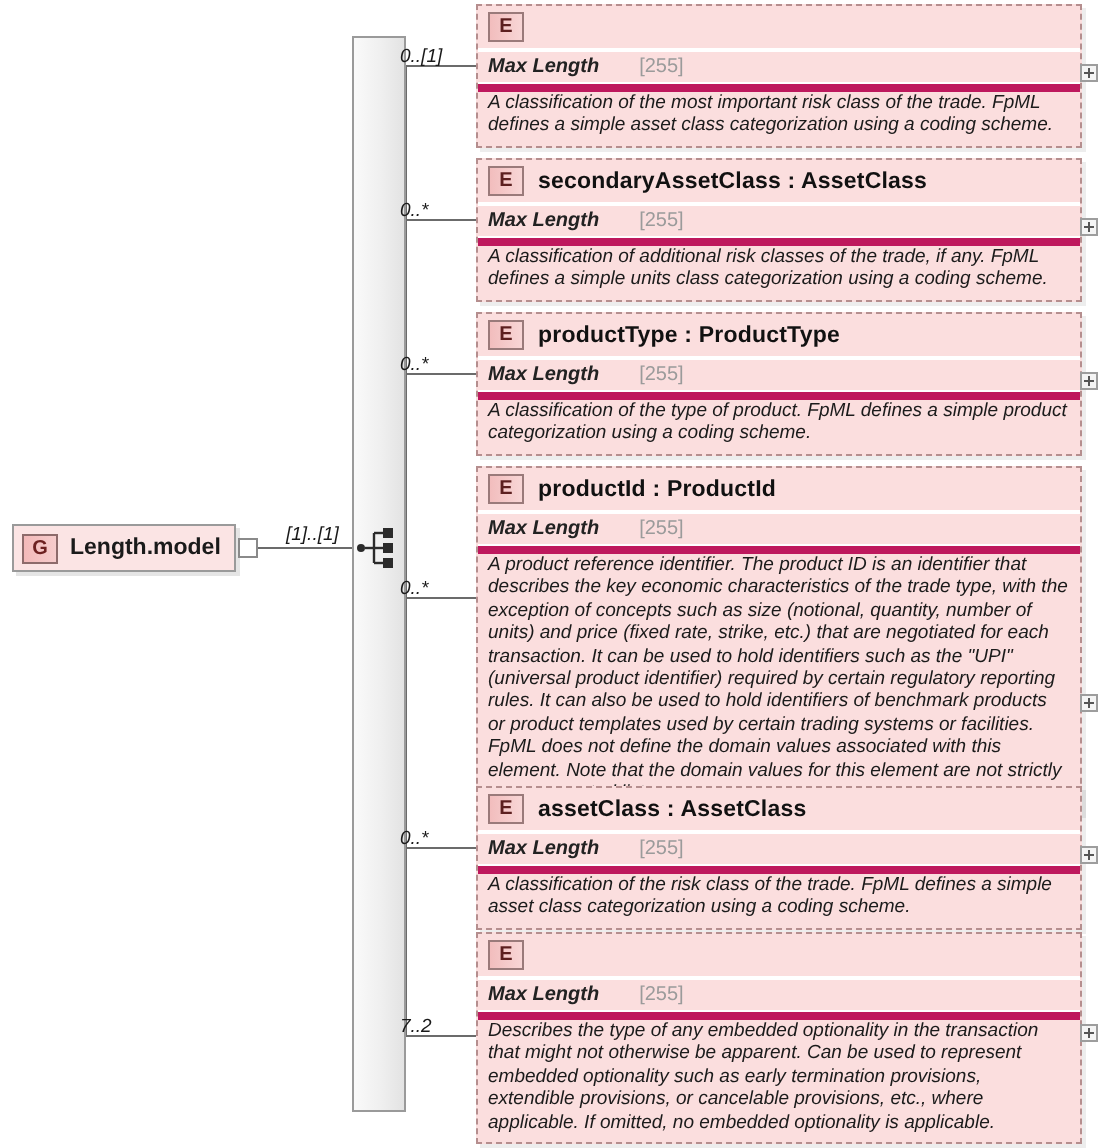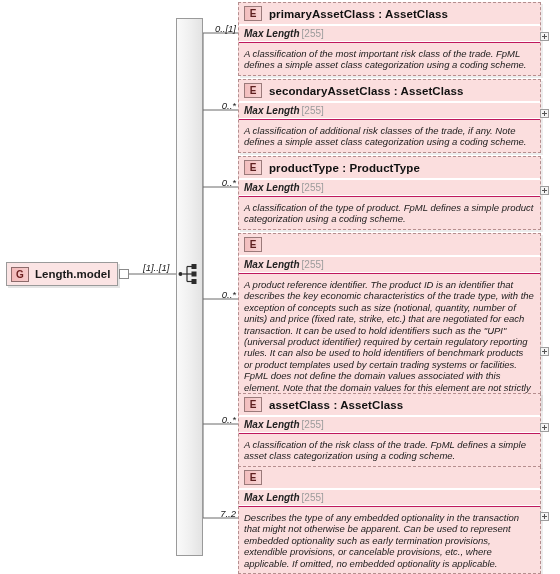--- a/index.html
+++ b/index.html
@@ -154,34 +154,34 @@
     padding: 2px 4px 2px 5px;
     background: #fbdede;
     border-top: 1px solid #ffffff;
     border-bottom: 1px solid #ffffff;
   }
   .el .facet-name {
     font-size: 10px;
     font-style: italic;
     font-weight: bold;
     color: #222222;
-    margin-right: 2px;
+    margin-right: 20px;
   }
   .el .facet-val {
     font-size: 10px;
     color: #9b9b9b;
   }
   .el .el-doc {
-    padding: 5px 6px 4px 5px;
+    padding: 0 6px 4px 5px;
     font-size: 9.5px;
     font-style: italic;
     color: #1b1b1b;
     line-height: 11.4px;
     background: #fbdede;
-    border-top: 1px solid #be185d;
+    border-top: 4px solid #be185d;
   }
 
   
   .el-plus {
     position: absolute;
     right: -9px;
     width: 9px;
     height: 9px;
     box-sizing: border-box;
     border: 1px solid #9d9d9d;
@@ -206,21 +206,20 @@
     background: #555;
   }
 
   
   .card {
     position: absolute;
     font-size: 9.5px;
     font-style: italic;
     color: #1a1a1a;
     white-space: nowrap;
-    text-align: right;
     width: 36px;
   }
 </style>
 </head>
 <body>
 
 <div id="diagram">
 
   <svg id="wires" viewBox="0 0 560 574" width="560" height="574">
 
@@ -262,59 +261,59 @@
   <div class="card" style="left:200px; top:23px;">0..[1]</div>
   <div class="card" style="left:200px; top:100px;">0..*</div>
   <div class="card" style="left:200px; top:177px;">0..*</div>
   <div class="card" style="left:200px; top:289px;">0..*</div>
   <div class="card" style="left:200px; top:414px;">0..*</div>
   <div class="card" style="left:200px; top:508px;">7..2</div>
 
   <div class="el" style="top:2px;">
     <div class="el-head">
       <span class="el-badge">E</span>
-      <span class="el-title">primaryAssetClass : AssetClass</span>
     </div>
     <div class="el-facet">
       <span class="facet-name">Max Length</span>
       <span class="facet-val">[255]</span>
     </div>
     <div class="el-doc">A classification of the most important risk class of the trade. FpML defines a simple asset class categorization using a coding scheme.</div>
     <div class="el-plus" style="top:29px;"></div>
   </div>
 
   <div class="el" style="top:79px;">
     <div class="el-head">
       <span class="el-badge">E</span>
       <span class="el-title">secondaryAssetClass : AssetClass</span>
     </div>
     <div class="el-facet">
       <span class="facet-name">Max Length</span>
       <span class="facet-val">[255]</span>
     </div>
-    <div class="el-doc">A classification of additional risk classes of the trade, if any. Note defines a simple asset class categorization using a coding scheme.</div>
+    <div class="el-doc">A classification of additional risk classes of the trade, if any. FpML defines a simple units class categorization using a coding scheme.</div>
     <div class="el-plus" style="top:29px;"></div>
   </div>
 
   <div class="el" style="top:156px;">
     <div class="el-head">
       <span class="el-badge">E</span>
       <span class="el-title">productType : ProductType</span>
     </div>
     <div class="el-facet">
       <span class="facet-name">Max Length</span>
       <span class="facet-val">[255]</span>
     </div>
     <div class="el-doc">A classification of the type of product. FpML defines a simple product categorization using a coding scheme.</div>
     <div class="el-plus" style="top:29px;"></div>
   </div>
 
   <div class="el" style="top:233px;">
     <div class="el-head">
       <span class="el-badge">E</span>
+      <span class="el-title">productId : ProductId</span>
     </div>
     <div class="el-facet">
       <span class="facet-name">Max Length</span>
       <span class="facet-val">[255]</span>
     </div>
     <div class="el-doc">A product reference identifier. The product ID is an identifier that describes the key economic characteristics of the trade type, with the exception of concepts such as size (notional, quantity, number of units) and price (fixed rate, strike, etc.) that are negotiated for each transaction. It can be used to hold identifiers such as the "UPI" (universal product identifier) required by certain regulatory reporting rules. It can also be used to hold identifiers of benchmark products or product templates used by certain trading systems or facilities. FpML does not define the domain values associated with this element. Note that the domain values for this element are not strictly an enumerated list.</div>
     <div class="el-plus" style="top:113px;"></div>
   </div>
 
   <div class="el" style="top:393px;">

